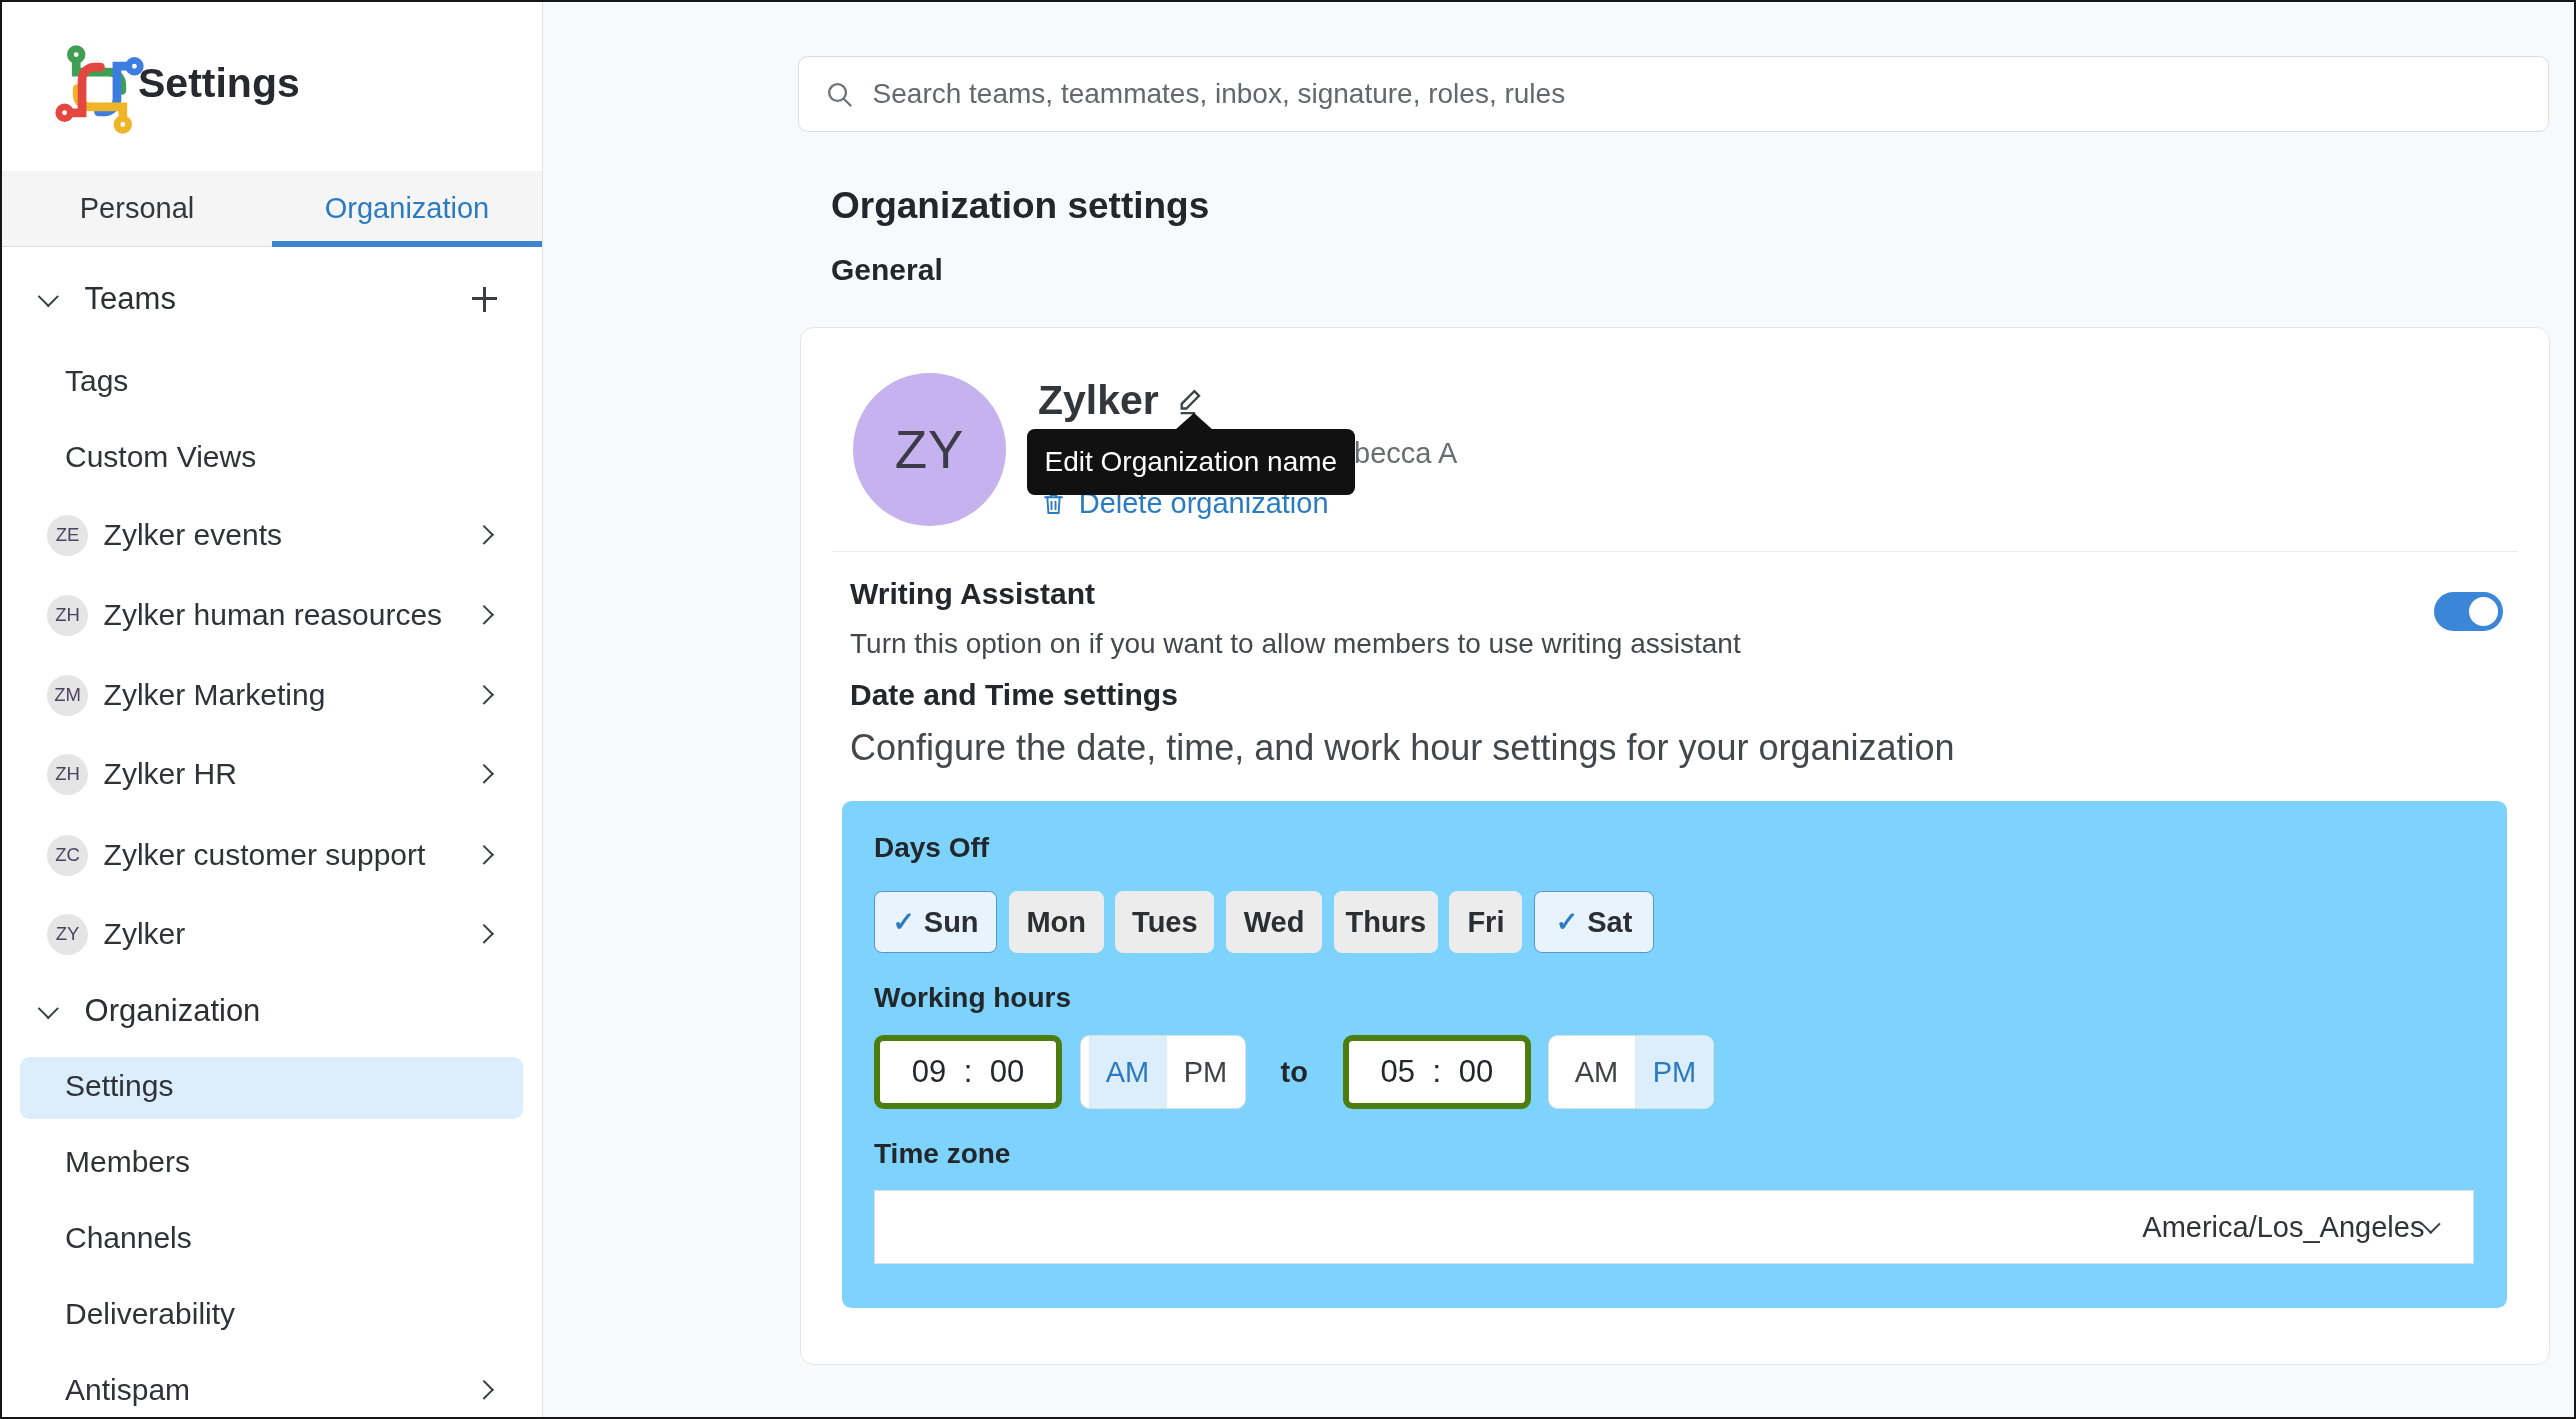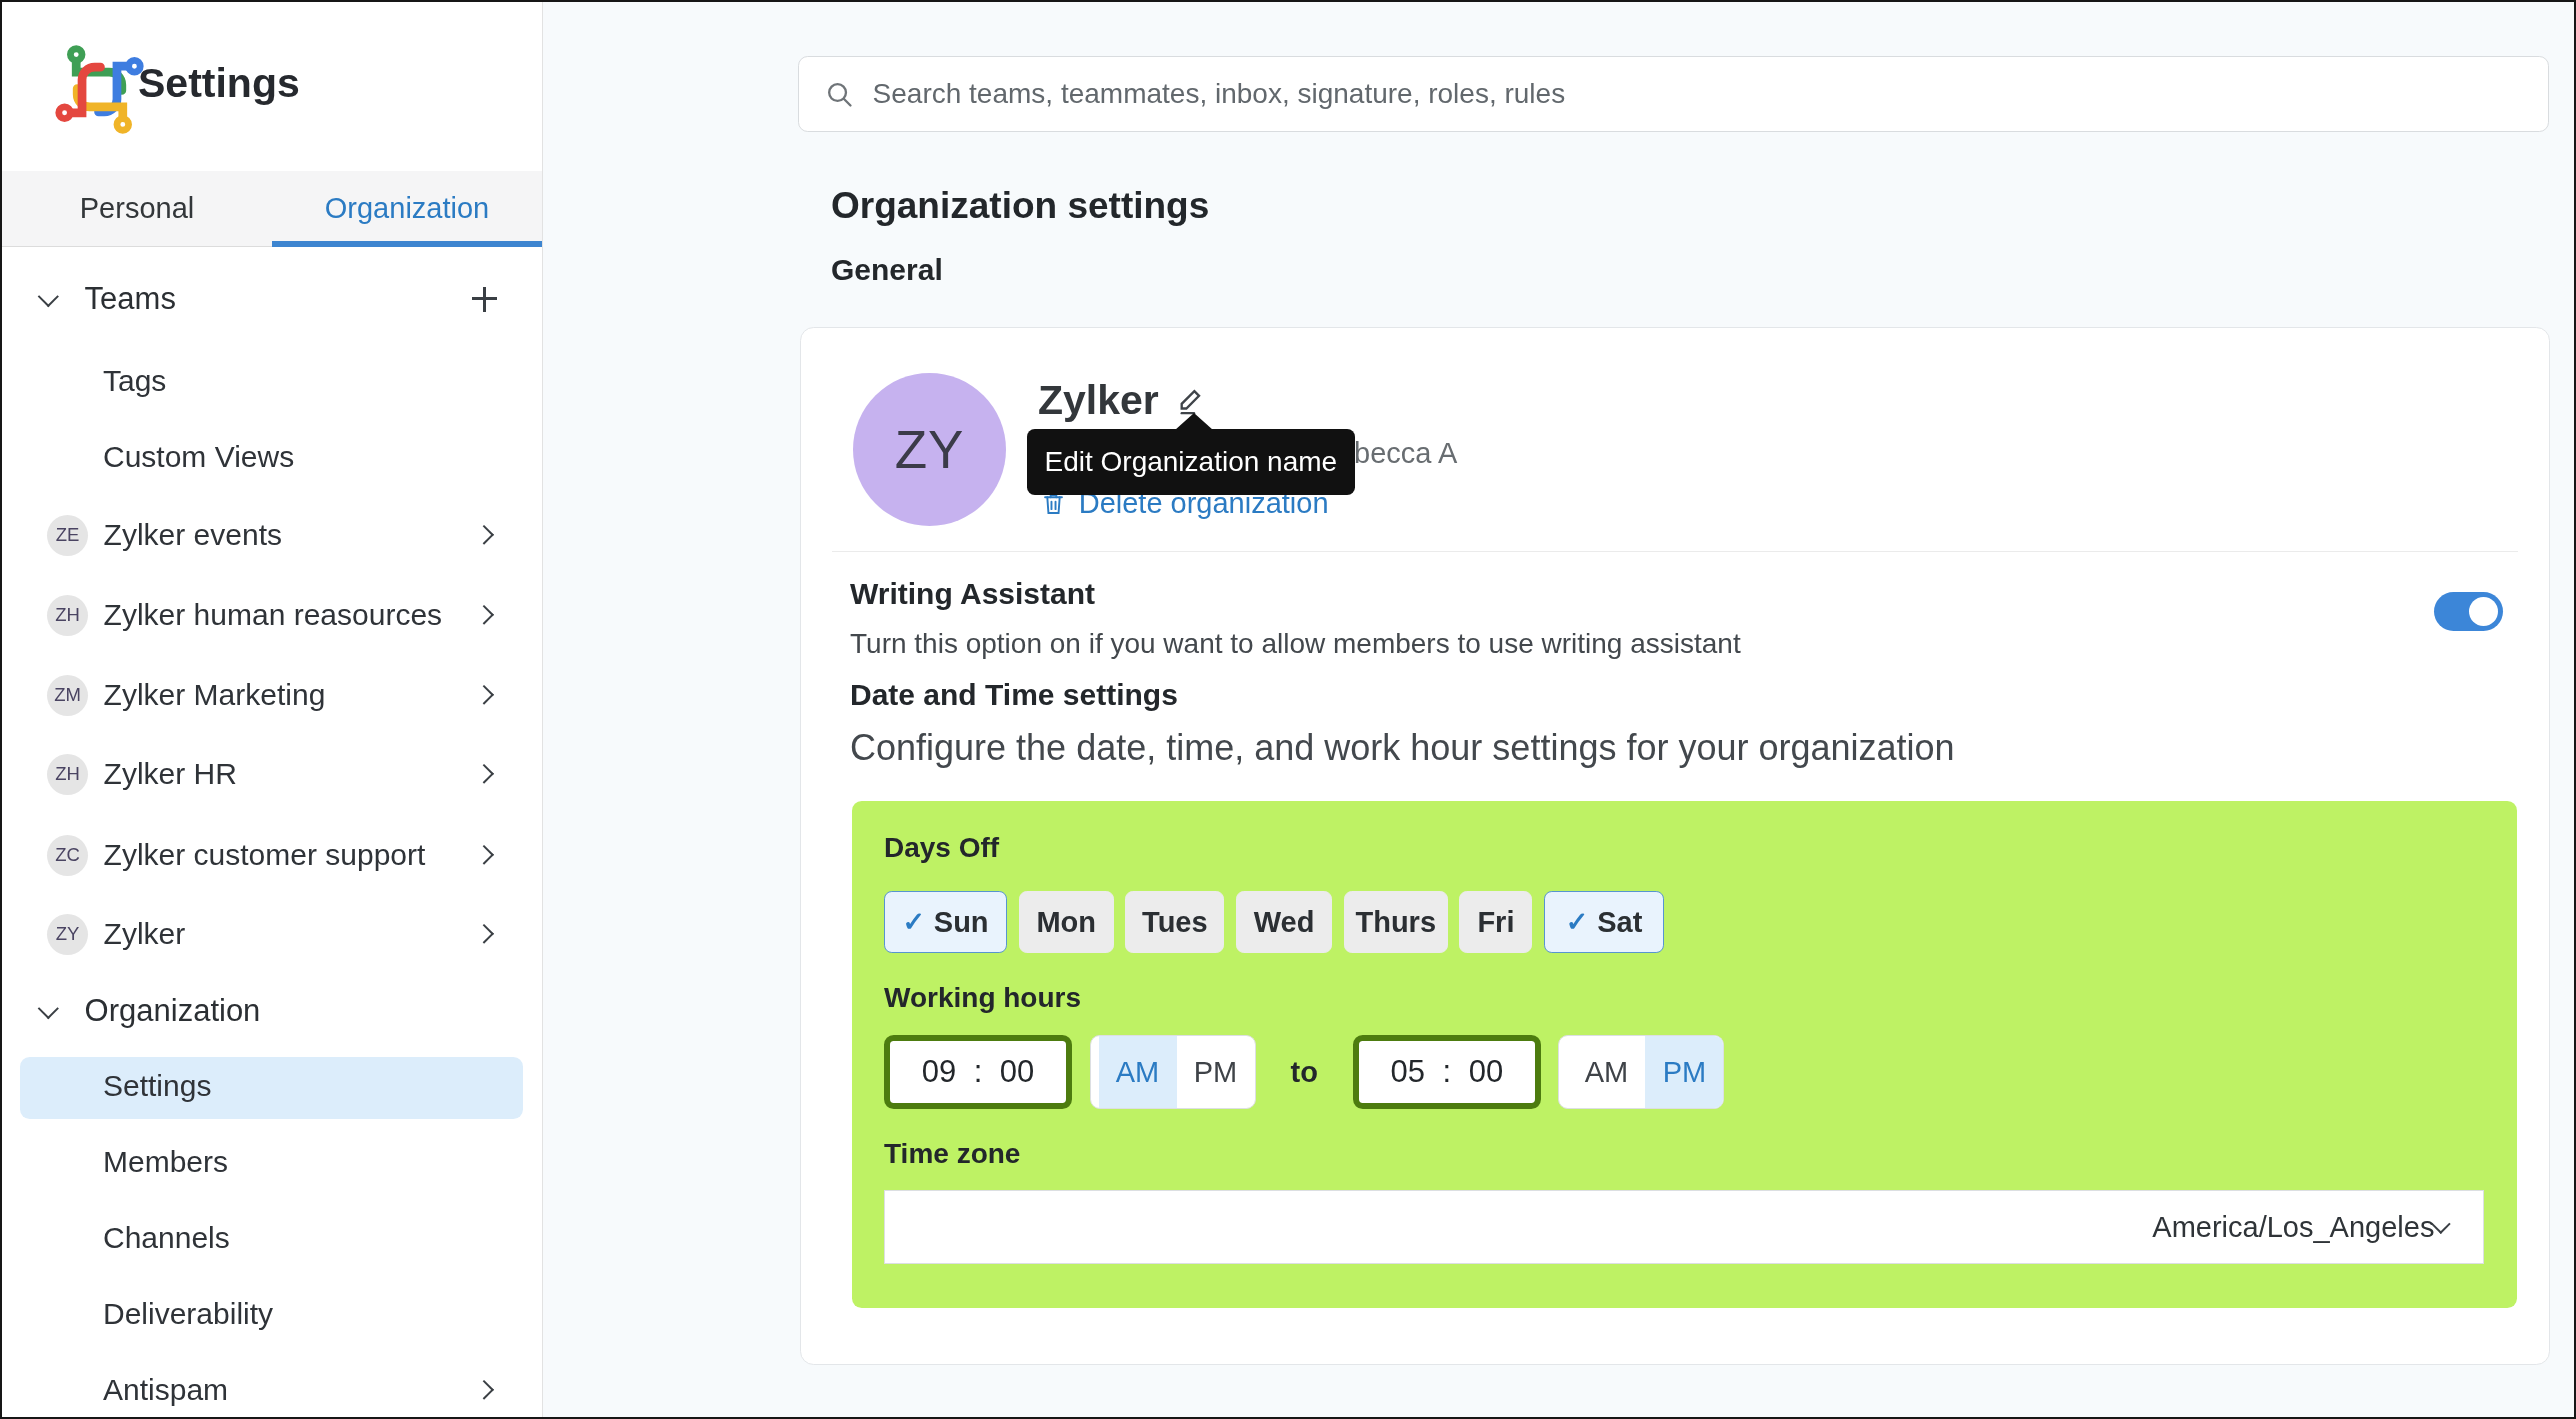--- a/index.html
+++ b/index.html
@@ -10,21 +10,21 @@
   .sidebar{position:absolute;left:0;top:0;width:541px;height:100%;background:#ffffff;border-right:1px solid #e2e2e2;}
   .logo{position:absolute;left:49px;top:39px;width:97px;height:97px;}
   .app-title{position:absolute;left:136px;top:58px;font-size:41px;font-weight:700;color:#26292e;white-space:nowrap;}
   .tabrow{position:absolute;left:0;top:169px;width:100%;height:76px;background:#f5f5f6;border-bottom:1px solid #dcdcdc;display:flex;}
   .tab{flex:1;display:flex;align-items:center;justify-content:center;font-size:29px;color:#33373a;position:relative;cursor:pointer;}
   .tab.active{color:#2b7bc3;}
   .tab.active::after{content:"";position:absolute;left:0;right:0;bottom:-1px;height:5.8px;background:#3d85d0;}
 
   .srow{position:absolute;left:0;width:100%;height:58px;display:flex;align-items:center;}
   .srow .label{font-size:30px;color:#2f3338;white-space:nowrap;}
-  .srow .hlabel{font-size:31px;color:#2b2f33;white-space:nowrap;} .ind2{margin-left:101px;}
+  .srow .hlabel{font-size:31px;color:#2b2f33;white-space:nowrap;} .ind2{margin-left:63px;}
   .chev-down{width:14.6px;height:14.6px;border-right:2.9px solid #3a3f44;border-bottom:2.9px solid #3a3f44;transform:rotate(45deg);margin-left:39px;margin-top:-5.8px;}
   .chev-right{position:absolute;right:51px;width:13.6px;height:13.6px;border-right:2.9px solid #3a3f44;border-bottom:2.9px solid #3a3f44;transform:rotate(-45deg);}
   .plus{position:absolute;right:45px;width:25px;height:25px;}
   .plus::before,.plus::after{content:"";position:absolute;background:#3a3f44;}
   .plus::before{left:10.7px;top:0;width:2.9px;height:25px;}
   .plus::after{left:0;top:10.7px;width:25px;height:2.9px;}
   .mini-av{width:41px;height:41px;border-radius:50%;background:#e5e5e5;color:#4a4462;font-size:18.5px;display:flex;align-items:center;justify-content:center;margin-left:45px;margin-right:15.6px;flex:0 0 auto;}
   .active-bg{position:absolute;left:17.5px;right:19.5px;top:0;bottom:-3.9px;background:#dcedfb;border-radius:9.7px;}
   .active-bg+.label{position:relative;}
 
@@ -46,21 +46,21 @@
   .tooltip{position:absolute;left:226px;top:101px;height:66px;line-height:66px;padding:0 17.5px;background:#111111;border-radius:7.8px;color:#fff;font-size:28px;white-space:nowrap;z-index:5;}
   .tooltip::before{content:"";position:absolute;left:148px;top:-15.6px;border-left:19.5px solid transparent;border-right:19.5px solid transparent;border-bottom:17.5px solid #111111;}
   .divider{position:absolute;left:31px;right:31px;top:223px;height:1px;background:#ebebeb;}
   .wa-label{position:absolute;left:49px;top:249px;font-size:30px;font-weight:700;color:#23272b;white-space:nowrap;}
   .wa-desc{position:absolute;left:49px;top:300px;font-size:28px;color:#43484d;white-space:nowrap;}
   .toggle{position:absolute;left:1633px;top:264px;width:69px;height:39px;border-radius:19.5px;background:#3c86d8;cursor:pointer;}
   .knob{position:absolute;right:4.9px;top:4.9px;width:29px;height:29px;border-radius:50%;background:#fff;}
   .dt-label{position:absolute;left:49px;top:350px;font-size:30px;font-weight:700;color:#23272b;white-space:nowrap;}
   .dt-desc{position:absolute;left:49px;top:399px;font-size:36px;color:#43484d;white-space:nowrap;}
 
-  .panel{position:absolute;left:51px;top:473px;width:1665px;height:507px;background:#bef264;border-radius:9.7px;}
+  .panel{position:absolute;left:41px;top:473px;width:1665px;height:507px;background:#7dd3fc;border-radius:9.7px;}
   .p-label{font-size:28px;font-weight:700;color:#23272b;position:absolute;left:32px;white-space:nowrap;}
   .days{position:absolute;left:32px;top:90px;display:flex;gap:11.7px;}
   .day{height:62px;border-radius:7.8px;background:#ececec;border:1.9px solid #ececec;display:flex;align-items:center;justify-content:center;font-size:29px;font-weight:600;color:#2b2f33;cursor:pointer;}
   .day.selected{background:#e9f3fd;border-color:#5795d0;}
   .day .check{color:#2b7bc3;margin-right:8.8px;font-size:27px;}
   .times{position:absolute;left:32px;top:234px;display:flex;align-items:center;}
   .timebox{width:188px;height:74px;background:#fff;border:6px solid #4d7c0f;border-radius:9.7px;display:flex;align-items:center;justify-content:center;font-size:31px;color:#23272b;gap:17.5px;cursor:text;}
   .ampm{width:166px;height:74px;border:1px solid #dcdfe2;border-radius:9.7px;overflow:hidden;display:flex;margin-left:17.5px;background:#fff;padding-left:8px;}
   .ampm span{flex:1;display:flex;align-items:center;justify-content:center;font-size:29px;color:#3f4348;cursor:pointer;}
   .ampm span.on{background:#dcedfb;color:#2b7bc3;}

